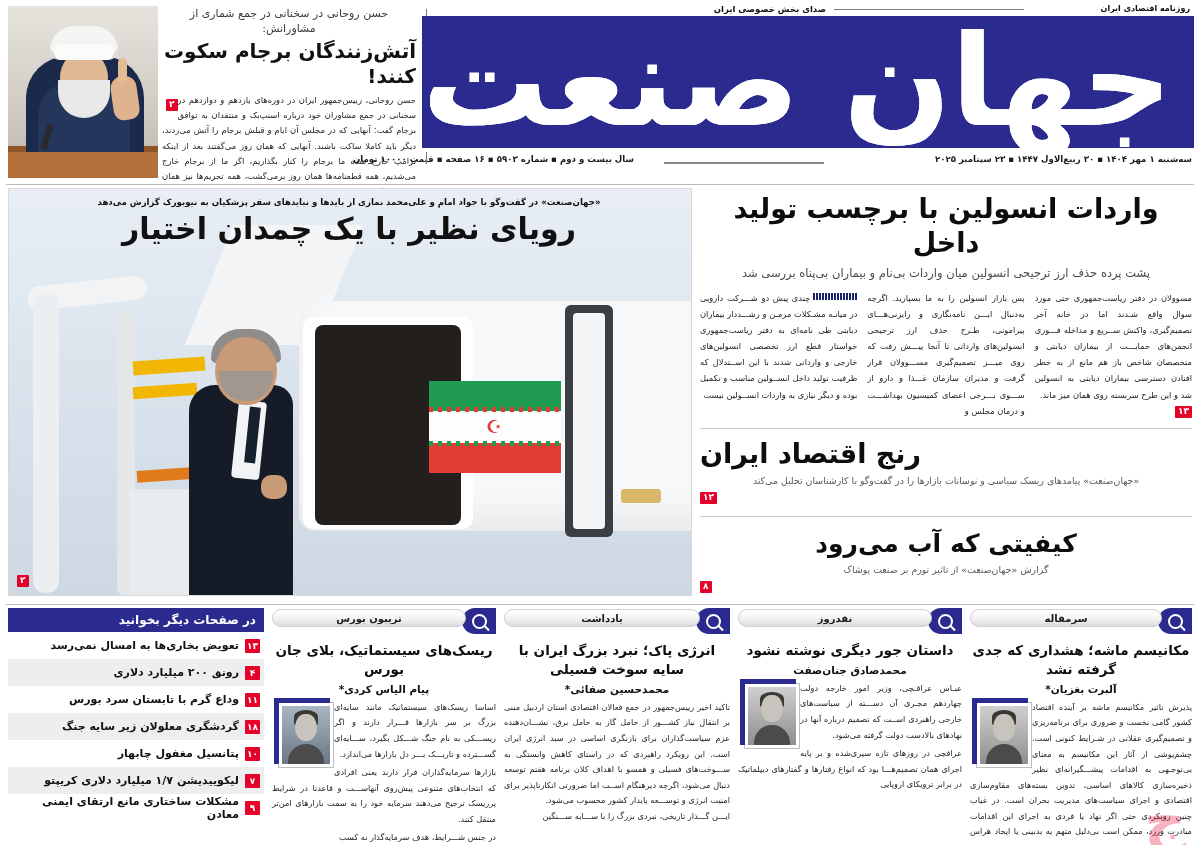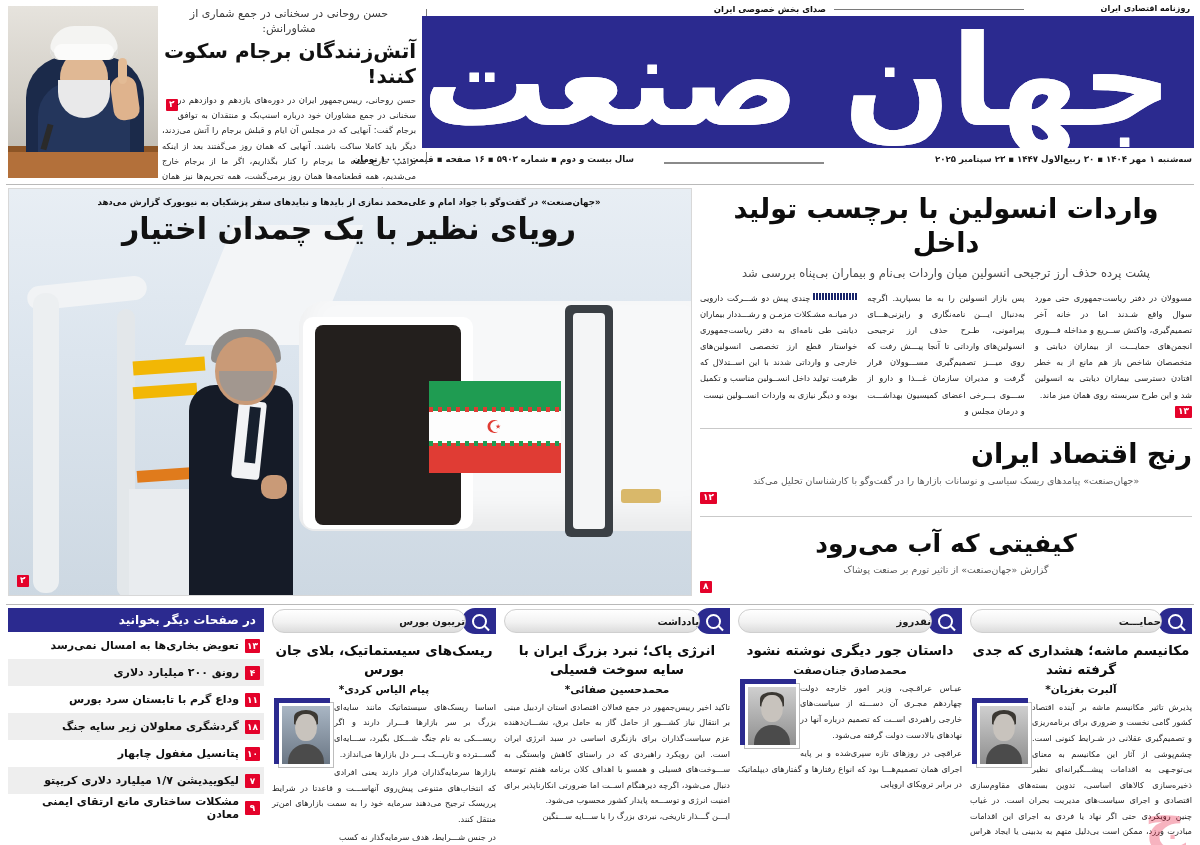--- a/index.html
+++ b/index.html
@@ -124,21 +124,21 @@
 
   
   .rightcol { position:absolute; left:700px; top:0; width:492px; height:408px; }
   .news1-head { font-size:27px; font-weight:bold; color:#0d0d0d; text-align:center; line-height:1.25; letter-spacing:-0.5px; margin-top:4px;}
   .news1-sub { font-size:11.5px; color:#4a4a4a; text-align:center; margin-top:6px; font-weight:normal;}
   .news1-cols { display:flex; gap:10px; margin-top:10px; direction:rtl; }
   .ncol { flex:1; font-size:8.3px; line-height:1.95; text-align:justify; color:#1c1c1c; }
   .dateline-chip { display:inline-block; width:44px; height:7px; background:repeating-linear-gradient(90deg,#18246b 0 2px,#fff 2px 3px); vertical-align:1px; margin-left:3px;}
   .hr-thin { height:1px; background:#c9c9c9; margin:9px 0 0; }
   .news2 { margin-top:9px; }
-  .news2-head { font-size:27px; font-weight:bold; color:#0d0d0d; text-align:right; letter-spacing:-0.5px;}
+  .news2-head { font-size:27px; font-weight:bold; color:#0d0d0d; text-align:left; letter-spacing:-0.5px;}
   .news2-sub { font-size:9.4px; color:#585858; text-align:center; margin-top:6px;}
   .news3 { margin-top:12px; }
   .news3-head { font-size:25px; font-weight:bold; color:#0d0d0d; text-align:center; letter-spacing:-0.5px;}
   .news3-sub { font-size:9.4px; color:#585858; text-align:center; margin-top:6px;}
   .badge-left { text-align:left; margin-top:2px; }
 
   .mid-sep { position:absolute; left:6px; top:604px; width:1188px; height:1px; background:#b9b9b9; }
 
   
   .bottom { position:absolute; left:0; top:608px; width:1200px; height:237px; }
@@ -155,24 +155,24 @@
     position:absolute; right:0; top:0; width:34px; height:26px;
     background:#2b2a8f; border-radius:13px 0 0 13px; display:flex; align-items:center; justify-content:center;
   }
   .sec-tab .roundel .mag {
     width:15px; height:15px; border:2.2px solid #fff; border-radius:50%; position:relative; display:block;
   }
   .sec-tab .roundel .mag::after {
     content:""; position:absolute; right:-5px; bottom:-3px; width:7px; height:2.2px; background:#fff; transform:rotate(45deg);
   }
   .sec-tab .plate {
-    position:absolute; right:30px; top:1px; left:0; height:24px;
+    position:absolute; right:30px; top:1px; left:0; height:18px;
     background:linear-gradient(180deg,#ffffff 0%,#f2f2f2 55%,#dcdcdc 100%);
     border:1px solid #cfcfcf; border-radius:12px;
-    display:flex; align-items:center; justify-content:flex-start;
+    display:flex; align-items:center; justify-content:center;
   }
   .sec-tab .plate span { font-size:10px; font-weight:bold; color:#1a1a1a; }
 
   .b-head { font-size:13.5px; font-weight:bold; color:#0d0d0d; text-align:center; line-height:1.4; margin-top:7px; }
   .b-author { font-size:10.5px; font-weight:bold; color:#111; text-align:center; margin-top:4px; }
   .b-body { font-size:8.2px; line-height:1.9; text-align:justify; color:#1f1f1f; margin-top:5px; }
   .headshot {
     float:left; width:56px; height:66px; margin:2px 0 2px 6px;
     background:#fff; border:1px solid #bdbdbd; position:relative;
   }
@@ -335,21 +335,21 @@
   <div class="mid-sep"></div>
 
   <div class="bottom">
 
     <div class="bcol c1">
       <div class="sec-tab">
         <div class="roundel">
             <span class="mag"></span>
           </div>
         <div class="plate">
-            <span>حمایـــت</span>
+            <span>سرمقاله</span>
           </div>
       </div>
       <div class="b-head">مکانیسم ماشه؛ هشداری که جدی گرفته نشد</div>
       <div class="b-author">آلبرت بغزیان*</div>
       <div class="b-body">
         <span class="headshot">
           <span class="frame"></span>
           <span class="ph">
             <span class="hair"></span>
             <span class="face"></span>

